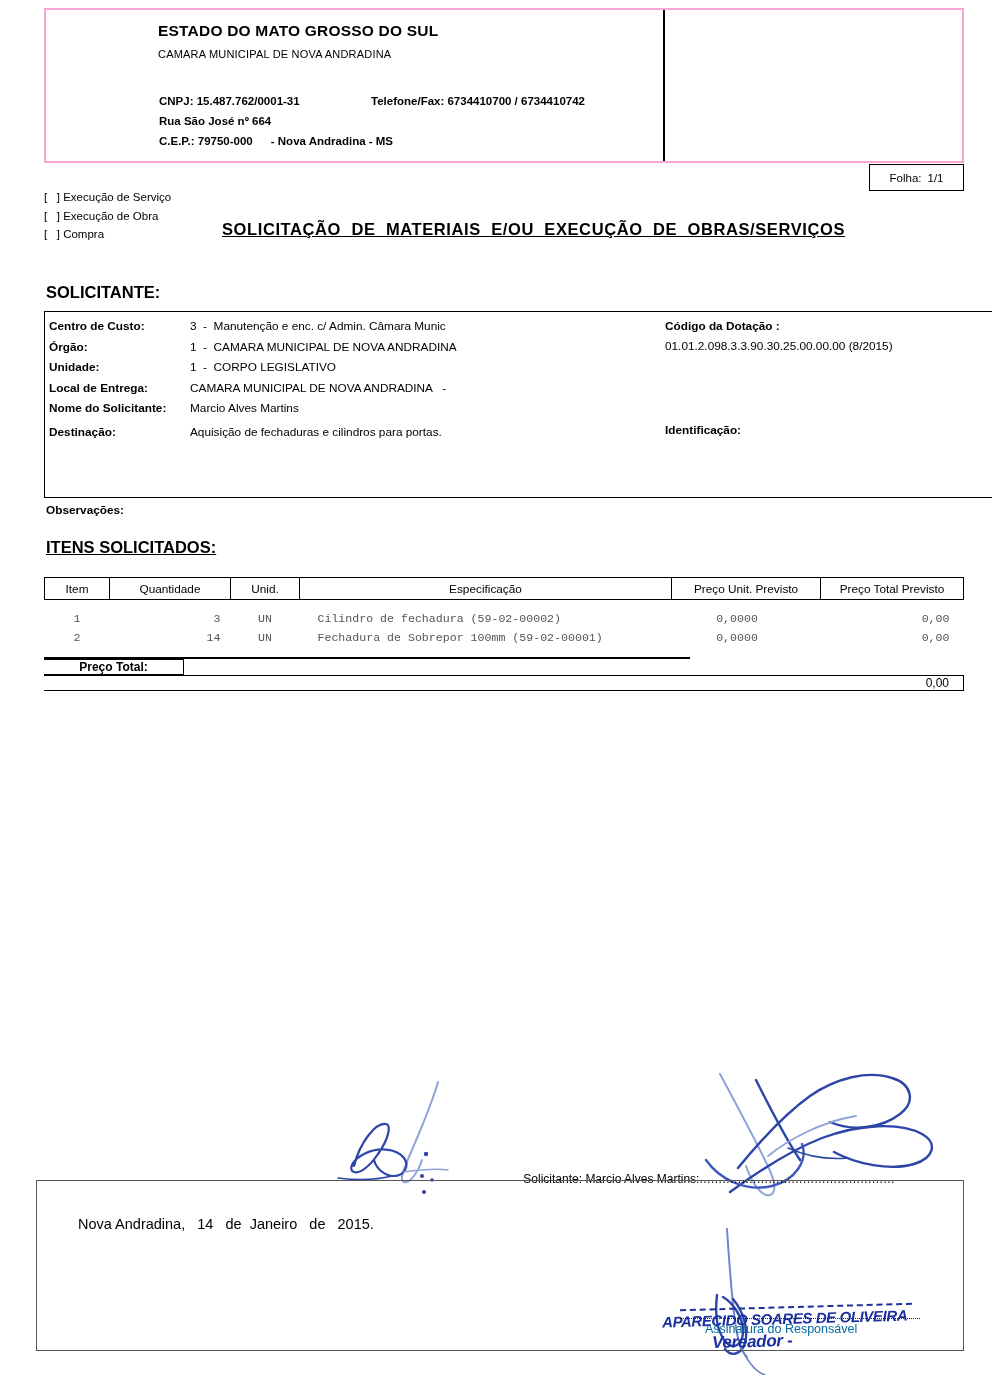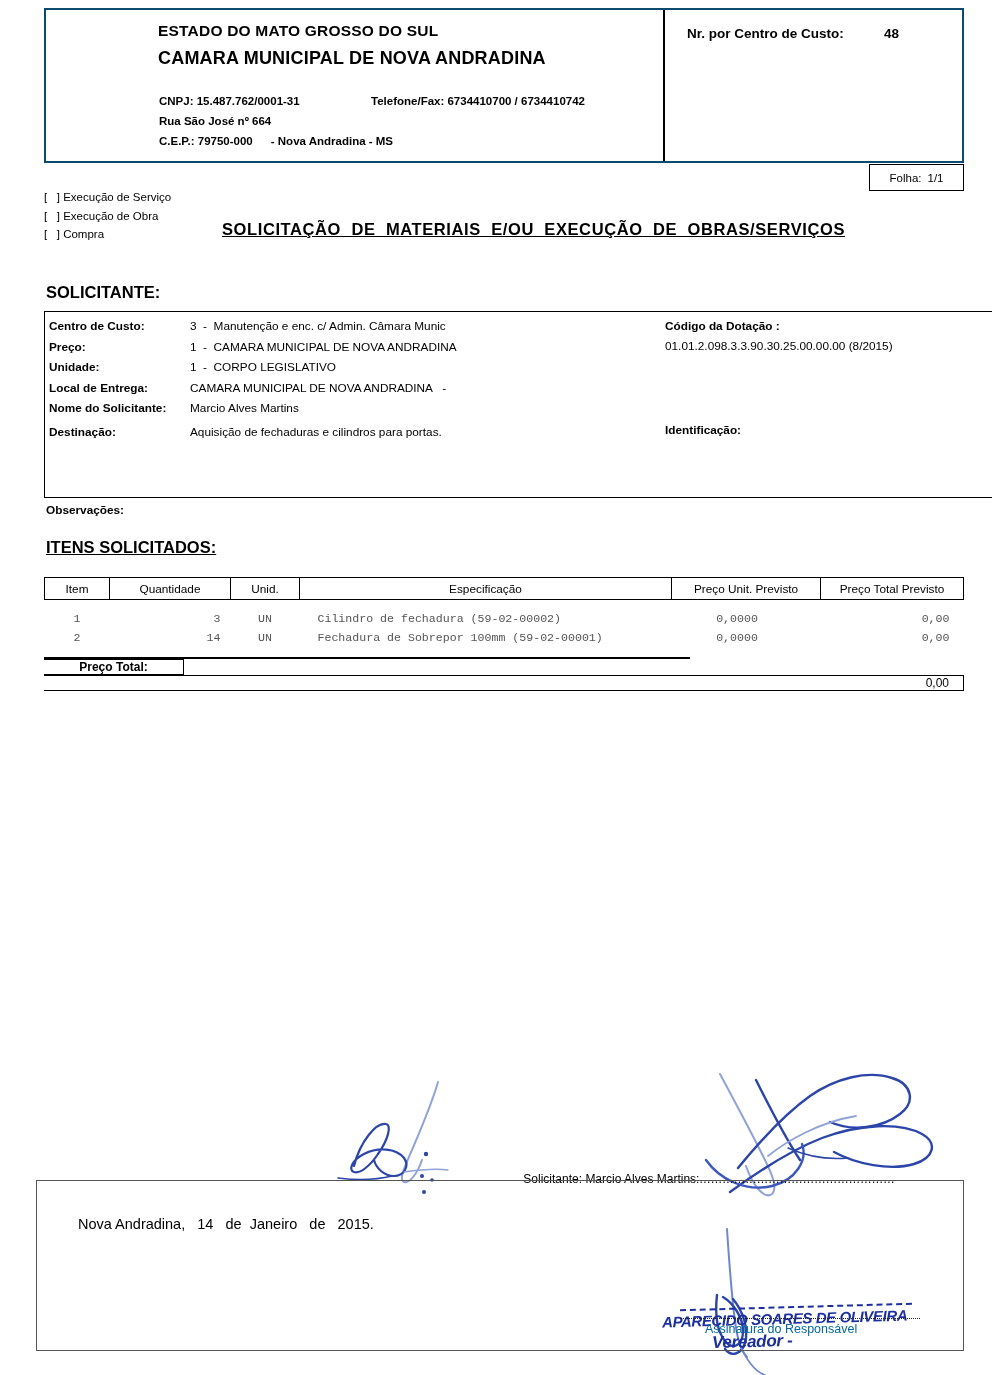--- a/index.html
+++ b/index.html
@@ -19,21 +19,21 @@
     overflow: hidden;
   }
 
   
   .header-wrap {
     position: absolute;
     left: 44px;
     top: 8px;
     width: 920px;
     height: 155px;
-    border: 2px solid #0c4a6e;
+    border: 2px solid #f9a8d4;
     box-sizing: border-box;
     display: flex;
   }
   .header-left {
     width: 619px;
     box-sizing: border-box;
     border-right: 2px solid #000;
     position: relative;
   }
   .header-right {
@@ -58,22 +58,22 @@
     left: 112px;
     top: 12px;
     font-size: 15.5px;
     font-weight: bold;
     letter-spacing: 0.2px;
   }
   .org-name2 {
     position: absolute;
     left: 112px;
     top: 38px;
-    font-size: 18px;
-    font-weight: bold;
+    font-size: 11px;
+    font-weight: normal;
     letter-spacing: 0.2px;
   }
   .org-cnpj {
     position: absolute;
     left: 113px;
     top: 85px;
     font-size: 11.5px;
     font-weight: bold;
   }
   .org-tel {
@@ -433,24 +433,20 @@
       <div class="org-name1">ESTADO DO MATO GROSSO DO SUL</div>
       <div class="org-name2">CAMARA MUNICIPAL DE NOVA ANDRADINA</div>
       <div class="org-cnpj">CNPJ:  15.487.762/0001-31</div>
       <div class="org-tel">Telefone/Fax: 6734410700 / 6734410742</div>
       <div class="org-rua">Rua São José nº 664</div>
       <div class="org-cep">
         <span>C.E.P.:  79750-000</span><span class="city">-  Nova Andradina - MS</span>
       </div>
     </div>
     <div class="header-right">
-      <div class="hr-bot">
-        <div class="cc-label">Nr. por Centro de Custo:</div>
-        <div class="cc-value">48</div>
-      </div>
     </div>
   </div>
 
   <div class="folha-box">
     <span>Folha:</span>
     <span class="fv">1/1</span>
   </div>
 
   <div class="opts">
     <div class="opt-row">[   ] Execução de Serviço</div>
@@ -461,21 +457,21 @@
   <div class="main-title">SOLICITAÇÃO  DE  MATERIAIS  E/OU  EXECUÇÃO  DE  OBRAS/SERVIÇOS</div>
 
   <div class="solicitante-heading">SOLICITANTE:</div>
   <div class="solicitante-box">
     <div class="field-rows">
       <div class="field-row">
         <span class="lbl">Centro de Custo:</span>
         <span class="val">3  -  Manutenção e enc. c/ Admin. Câmara Munic</span>
       </div>
       <div class="field-row">
-        <span class="lbl">Preço:</span>
+        <span class="lbl">Órgão:</span>
         <span class="val">1  -  CAMARA MUNICIPAL DE NOVA ANDRADINA</span>
       </div>
       <div class="field-row">
         <span class="lbl">Unidade:</span>
         <span class="val">1  -  CORPO LEGISLATIVO</span>
       </div>
       <div class="field-row">
         <span class="lbl">Local de Entrega:</span>
         <span class="val">CAMARA MUNICIPAL DE NOVA ANDRADINA   -</span>
       </div>

